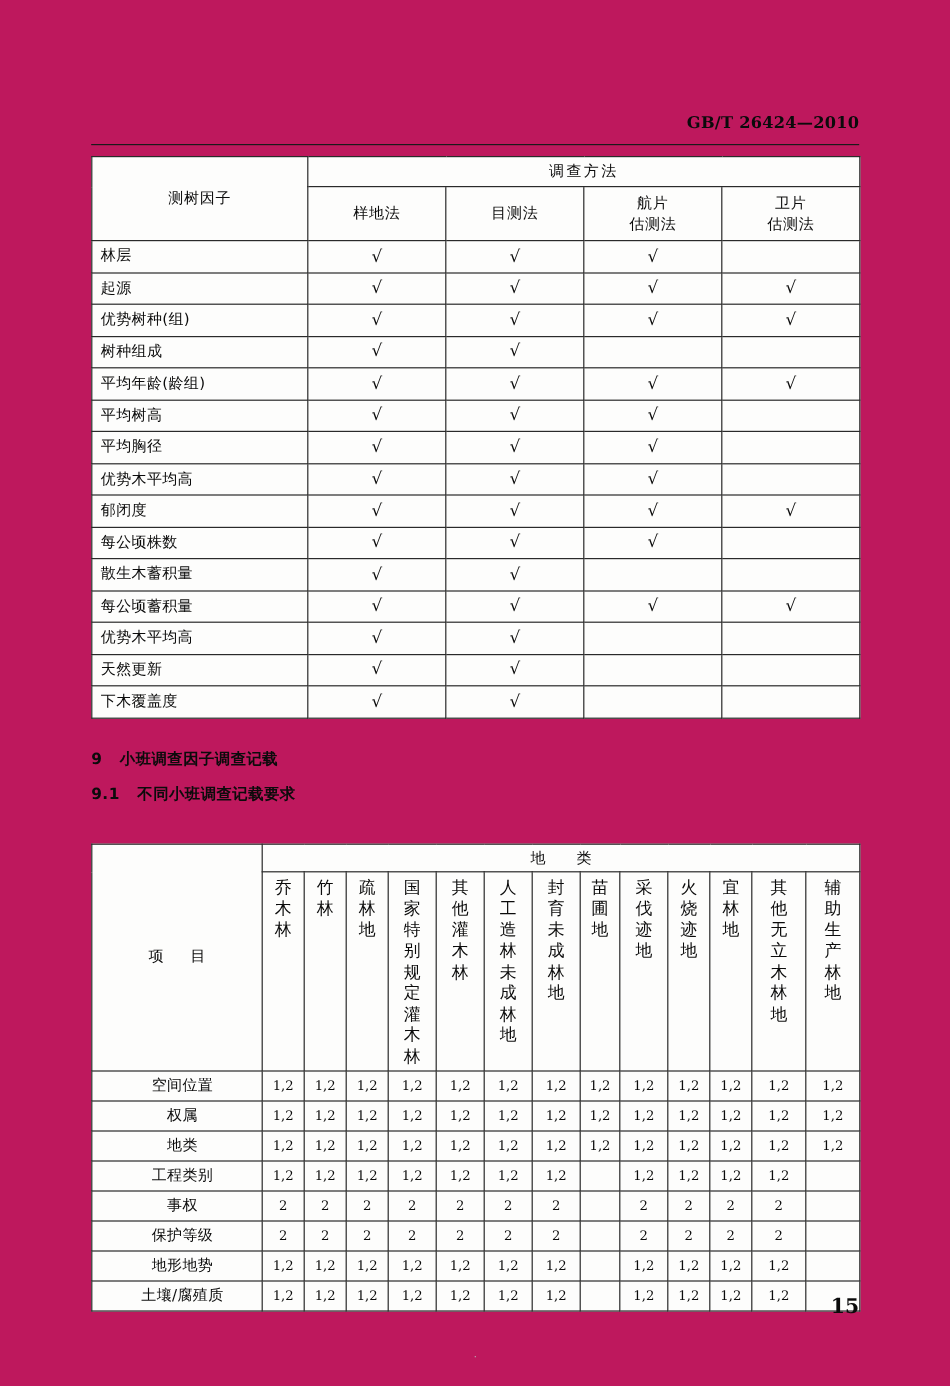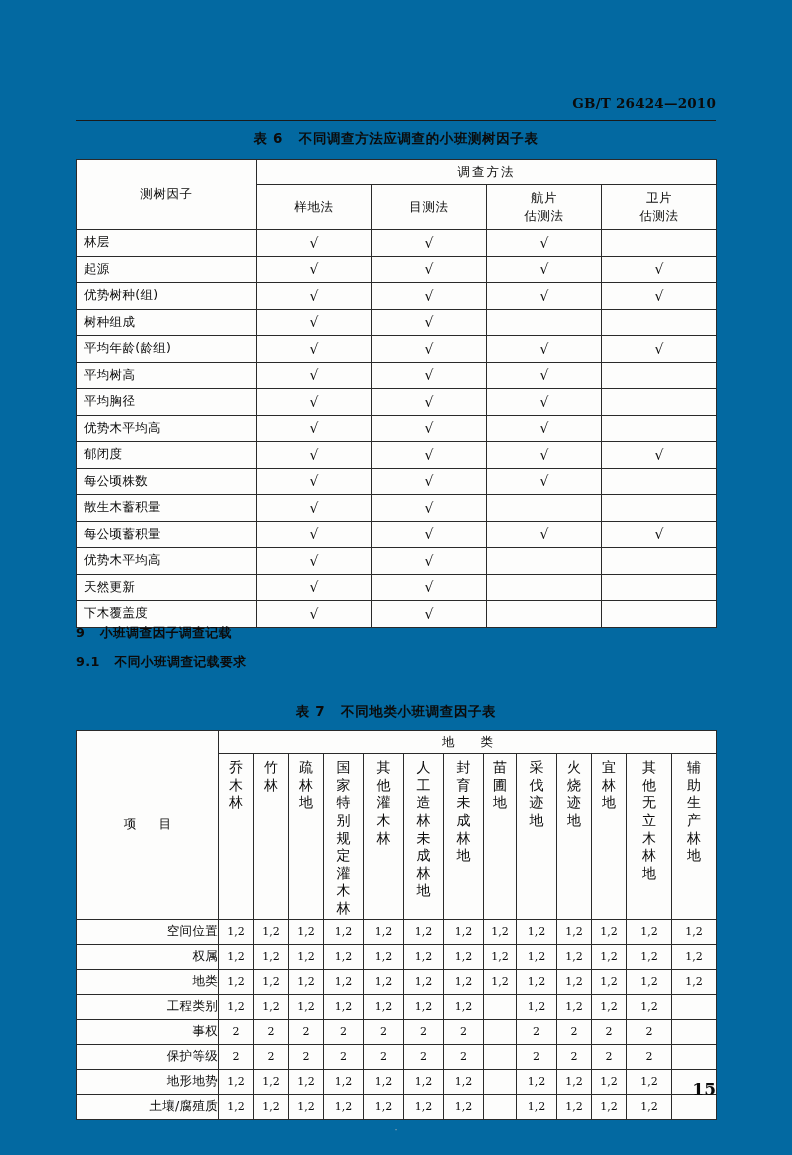--- a/index.html
+++ b/index.html
@@ -10,21 +10,21 @@
   }
   body {
     font-family: "DejaVu Sans", "Liberation Sans", sans-serif;
     color: #0b0b0b;
   }
   .page {
     position: relative;
     width: 792px;
     height: 1155px;
     margin: 0 auto;
-    background: #0369a1;
+    background: #be185d;
     overflow: hidden;
   }
   
   .doc-header {
     position: absolute;
     top: 95px;
     left: 76px;
     right: 76px;
     height: 26px;
   }
@@ -160,21 +160,21 @@
     font-size: 14px;
     line-height: 1.26;
     letter-spacing: 0;
     word-break: break-all;
     white-space: normal;
     text-align: right;
     margin: 1px auto;
     width: 1em;
   }
   .t7 .rowlabel {
-    text-align: right;
+    text-align: center;
     padding-left: 9px;
     height: 24px;
     font-size: 12.5px;
     letter-spacing: 0.3px;
   }
   .t7 .cell {
     height: 24px;
     font-family: "DejaVu Serif", "Liberation Serif", serif;
     font-size: 11px;
     letter-spacing: 0;
@@ -203,21 +203,20 @@
 <body>
 
 <div class="page">
 
   <div class="doc-header">
     <div class="std-no">GB/T 26424—2010</div>
     <div class="header-rule"></div>
   </div>
 
   <div class="t6-wrap">
-    <div class="tbl-caption t6-cap">表 6   不同调查方法应调查的小班测树因子表</div>
     <table class="grid t6">
       <colgroup>
         <col style="width:180px">
         <col style="width:115px">
         <col style="width:115px">
         <col style="width:115px">
         <col style="width:115px">
       </colgroup>
       <thead>
         <tr>
@@ -348,21 +347,20 @@
             <td class="chk"></td>
           </tr>
         </tbody>
     </table>
   </div>
 
   <div class="sec sec9">9   小班调查因子调查记载</div>
   <div class="sec sec91">9.1   不同小班调查记载要求</div>
 
   <div class="t7-wrap">
-    <div class="tbl-caption t7-cap">表 7   不同地类小班调查因子表</div>
     <table class="grid t7">
       <colgroup>
         <col style="width:142px">
         <col style="width:35px">
           <col style="width:35px">
           <col style="width:35px">
         <col style="width:40px">
           <col style="width:40px">
           <col style="width:40px">
         <col style="width:40px">

